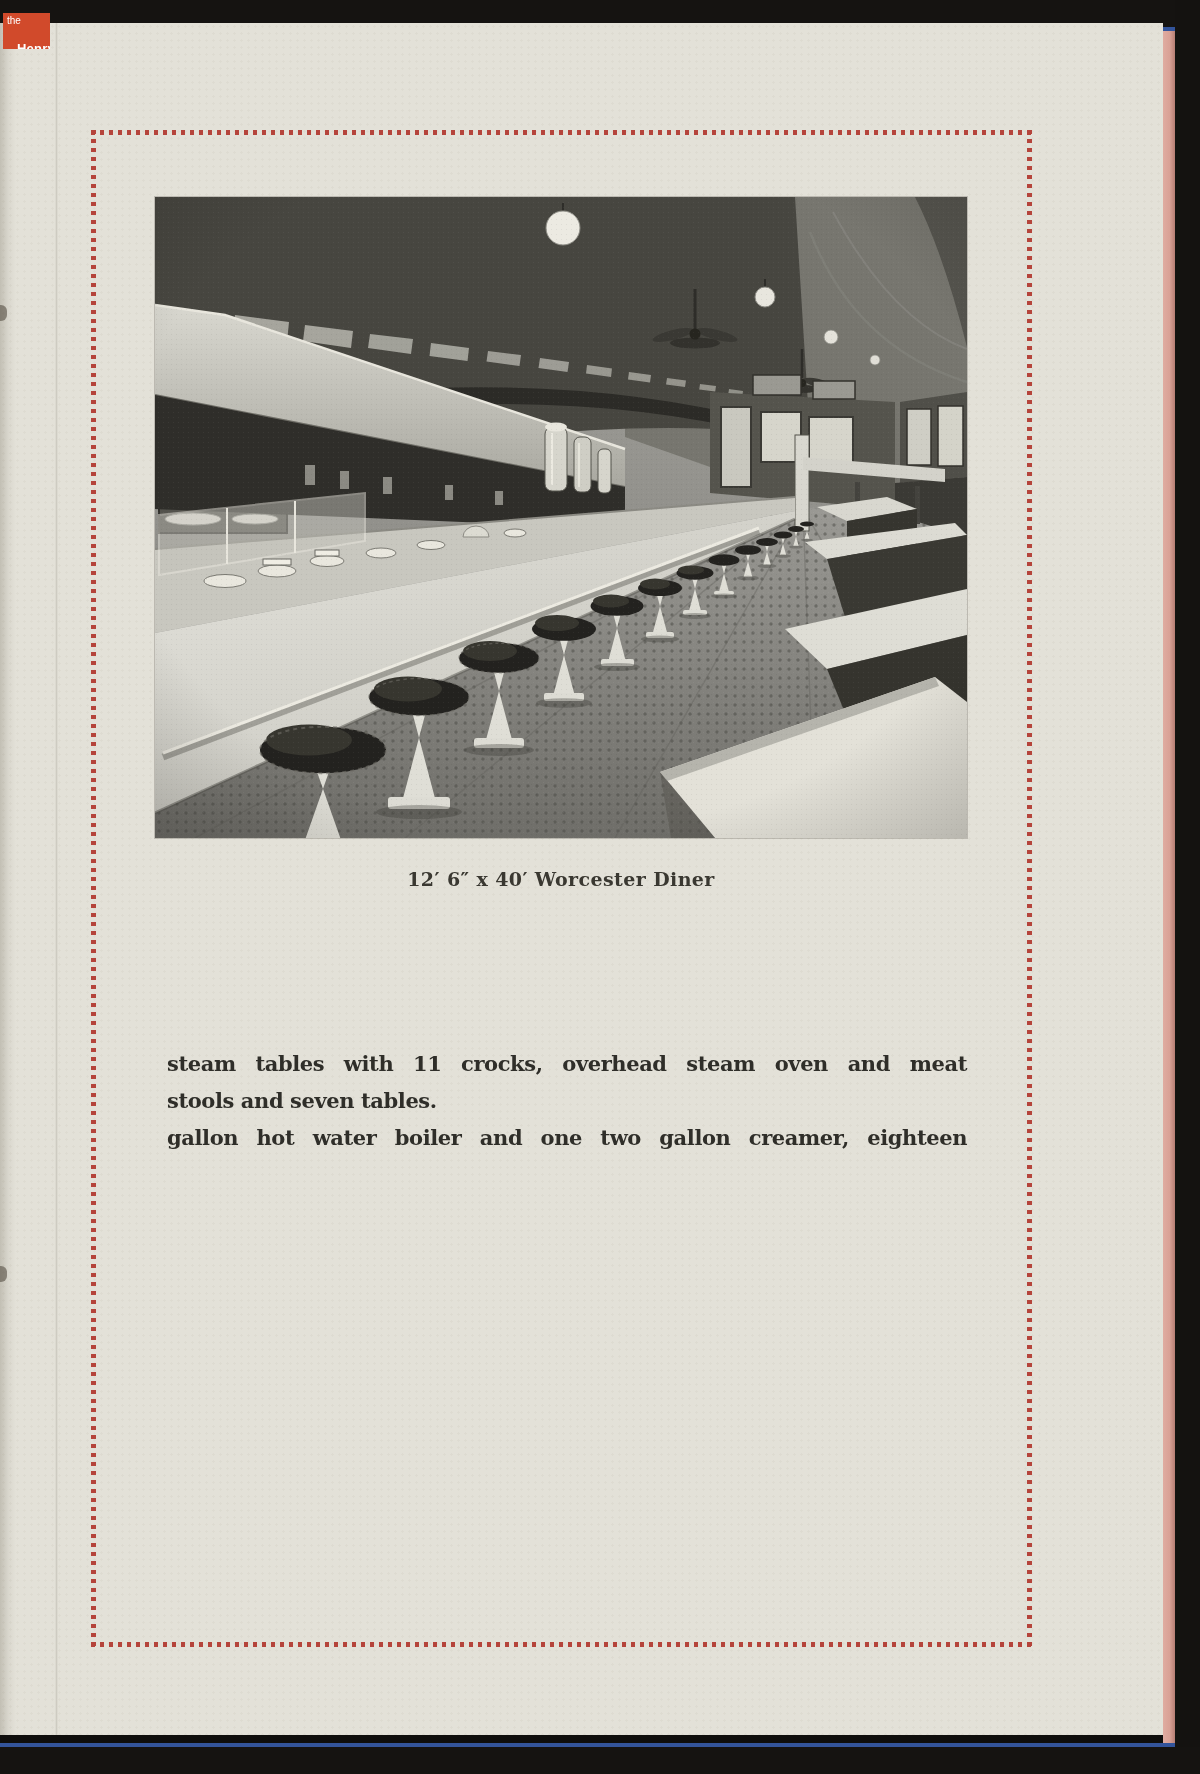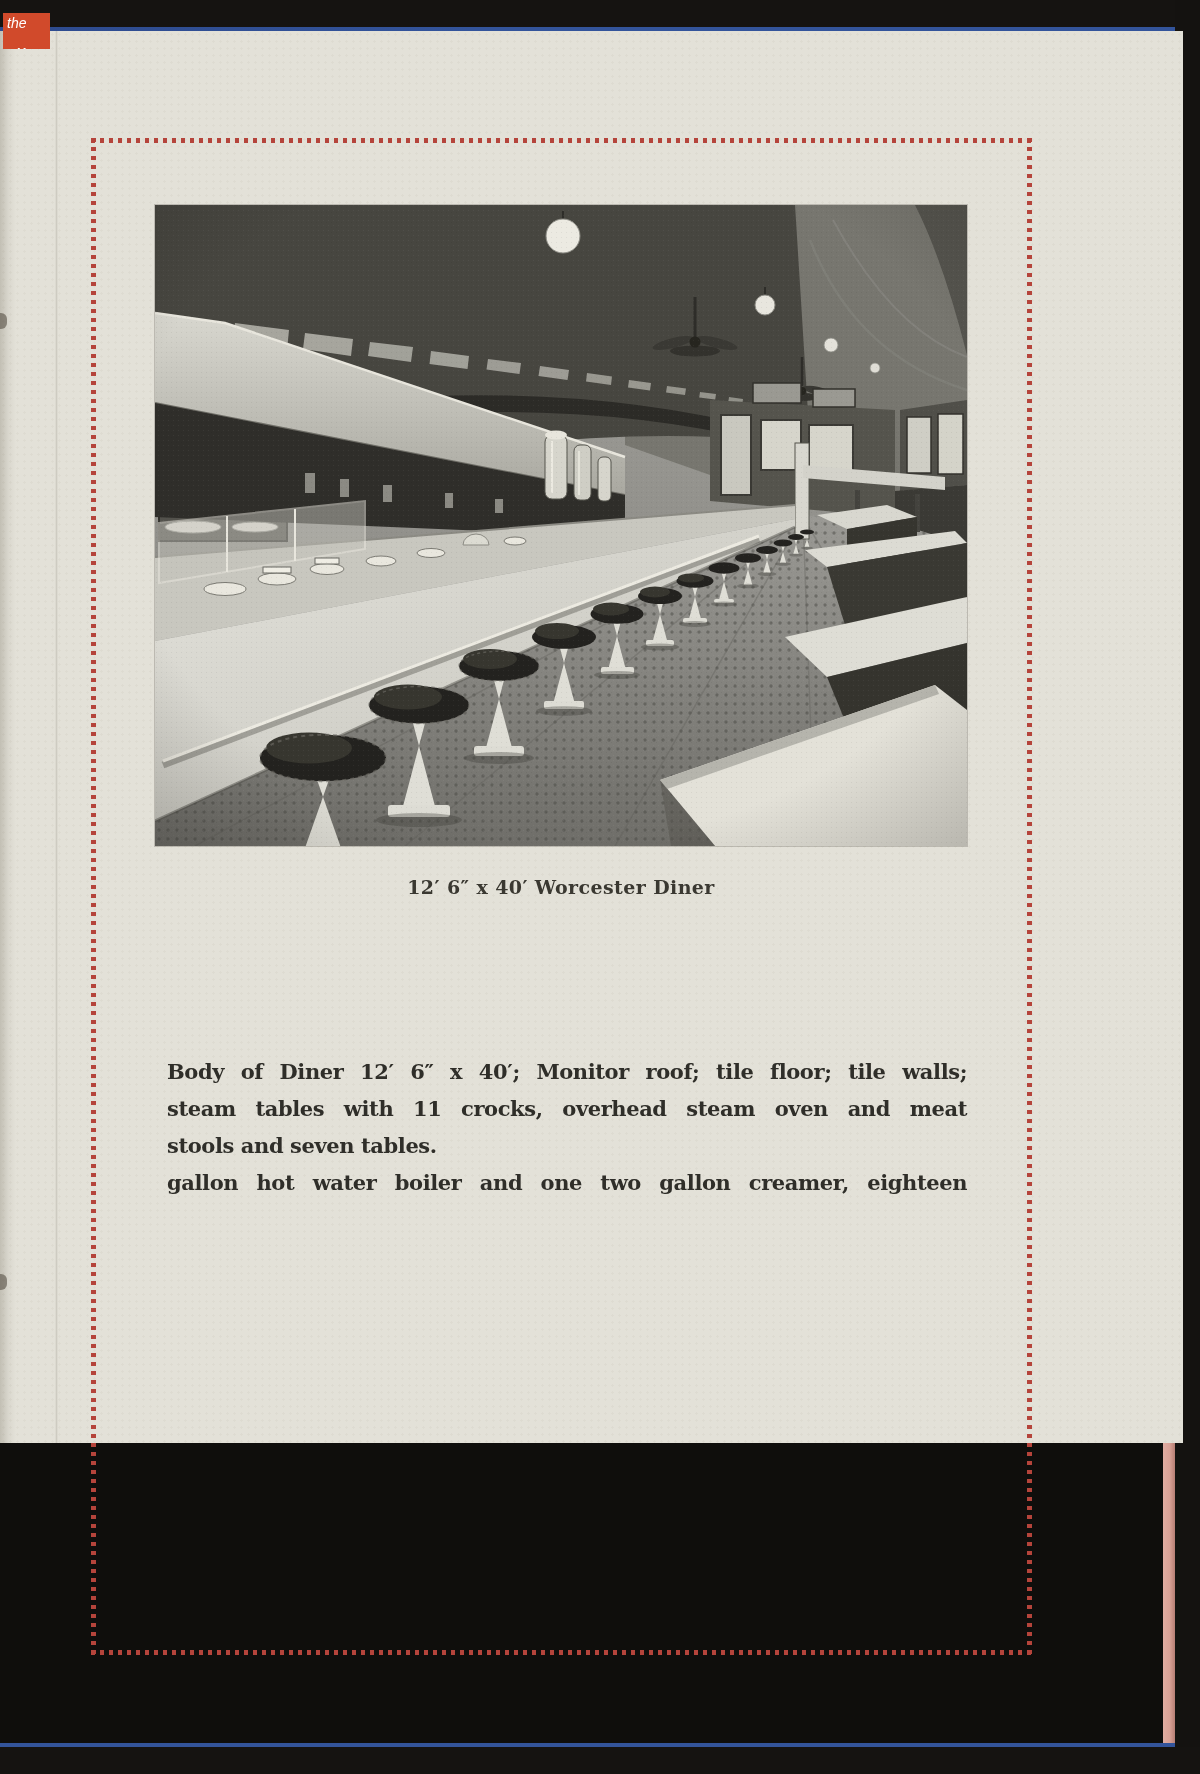--- a/index.html
+++ b/index.html
@@ -14,44 +14,43 @@
   .top-black{left:0;top:0;width:1200px;height:27px;background:#151311;}
   .blue-line-top{left:0;top:27px;width:1175px;height:4px;background:linear-gradient(90deg,#2d4a8e,#33549b 40%,#33549b);}
   .bottom-blue{left:0;top:1743px;width:1175px;height:4px;background:#33549b;}
   .bottom-black{left:0;top:1747px;width:1200px;height:27px;background:#151311;}
   .right-black{left:1175px;top:0;width:25px;height:1774px;background:#141210;}
   .pink-strip{left:1163px;top:31px;width:12px;height:1712px;
     background:linear-gradient(90deg,#e0aca1,#d9a196 55%,#b67e74);}
 
   
   .page{
-    left:0;top:31px;width:1163px;height:1412px;
+    left:0;top:23px;width:1163px;height:1712px;
     background-color:#e3e1d8;
     background-image:radial-gradient(rgba(118,112,96,.055) 1px, transparent 1.2px);
     background-size:7px 7px;
-    padding-left:20px;
   }
   .page::before{ 
     content:"";position:absolute;left:0;top:0;width:16px;height:100%;
     background:linear-gradient(90deg,rgba(110,104,88,.28),rgba(110,104,88,.08) 55%,transparent);
   }
   .page::after{ 
     content:"";position:absolute;left:55px;top:0;width:3px;height:100%;
     background:linear-gradient(90deg,transparent,rgba(96,90,76,.16),transparent);
   }
   .notch{left:0;width:7px;height:16px;background:#4a4439;border-radius:0 6px 6px 0;opacity:.55;}
   .notch.n1{top:282px;} .notch.n2{top:1243px;}
 
   
   .logo{
     left:3px;top:13px;width:47px;height:36px;background:#d14a2b;
     color:#ffffff;font-family:"Liberation Sans",sans-serif;z-index:6;
     line-height:1;overflow:hidden;
   }
-  .logo .l-the{display:block;font-size:14px;font-weight:400;margin:3px 0 16px 4px;font-style:italic;}
+  .logo .l-the{display:block;font-size:10px;font-weight:400;margin:3px 0 16px 4px;}
   .logo .l-henry{display:block;font-size:13px;font-weight:700;margin:0 0 0 14px;letter-spacing:.2px;}
   .logo .l-ford{display:block;font-size:16px;font-weight:700;margin:1px 0 0 4px;letter-spacing:.2px;}
 
   
   .dotted-border{left:91px;top:107px;width:941px;height:1517px;}
   .db-edge{position:absolute;background-repeat:repeat;}
   .db-top,.db-bottom{left:0;width:100%;height:5px;
     background-image:repeating-linear-gradient(90deg,#b5443b 0 4px,transparent 4px 9px);}
   .db-top{top:0;} .db-bottom{bottom:0;}
   .db-left,.db-right{top:0;width:5px;height:100%;
@@ -358,21 +357,20 @@
       </g>
 
       <rect x="0" y="0" width="812" height="641" fill="url(#grain)"></rect>
       <rect x="0" y="0" width="812" height="641" fill="url(#vig)"></rect>
     </svg>
   </div>
 
   <div class="abs caption">12′ 6″ x 40′ Worcester Diner</div>
 
   <div class="abs para">
-    <div class="pline">Body of Diner 12′ 6″ x 40′; Monitor roof; tile floor; tile walls;</div>
     <div class="pline">steam tables with 11 crocks, overhead steam oven and meat</div>
     <div class="pline last">stools and seven tables.</div>
     <div class="pline">gallon hot water boiler and one two gallon creamer, eighteen</div>
   </div>
 </div>
 
 <div class="abs bottom-blue"></div>
 <div class="abs bottom-black"></div>
 
 <div class="abs logo">

